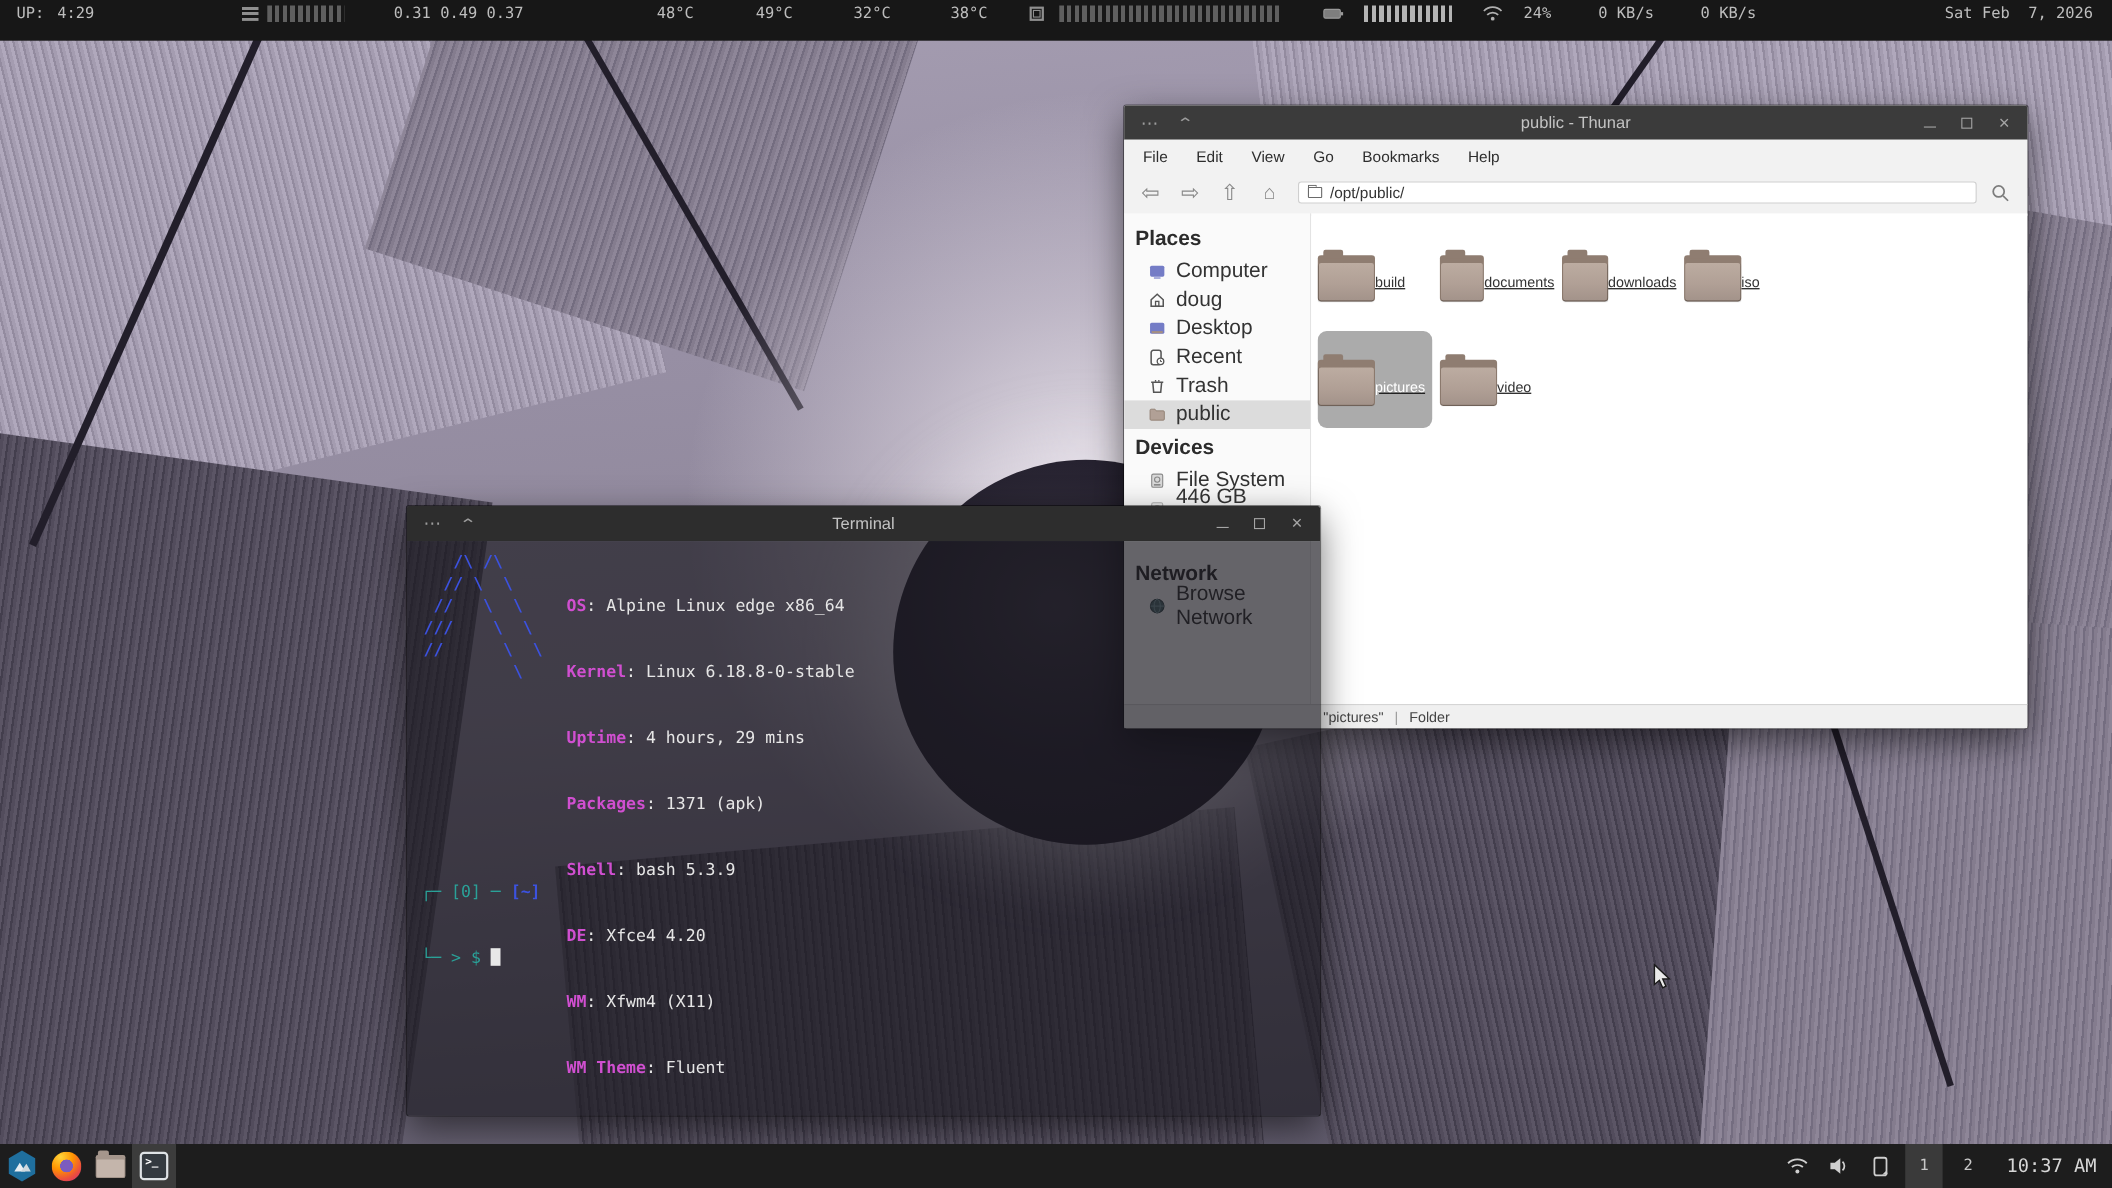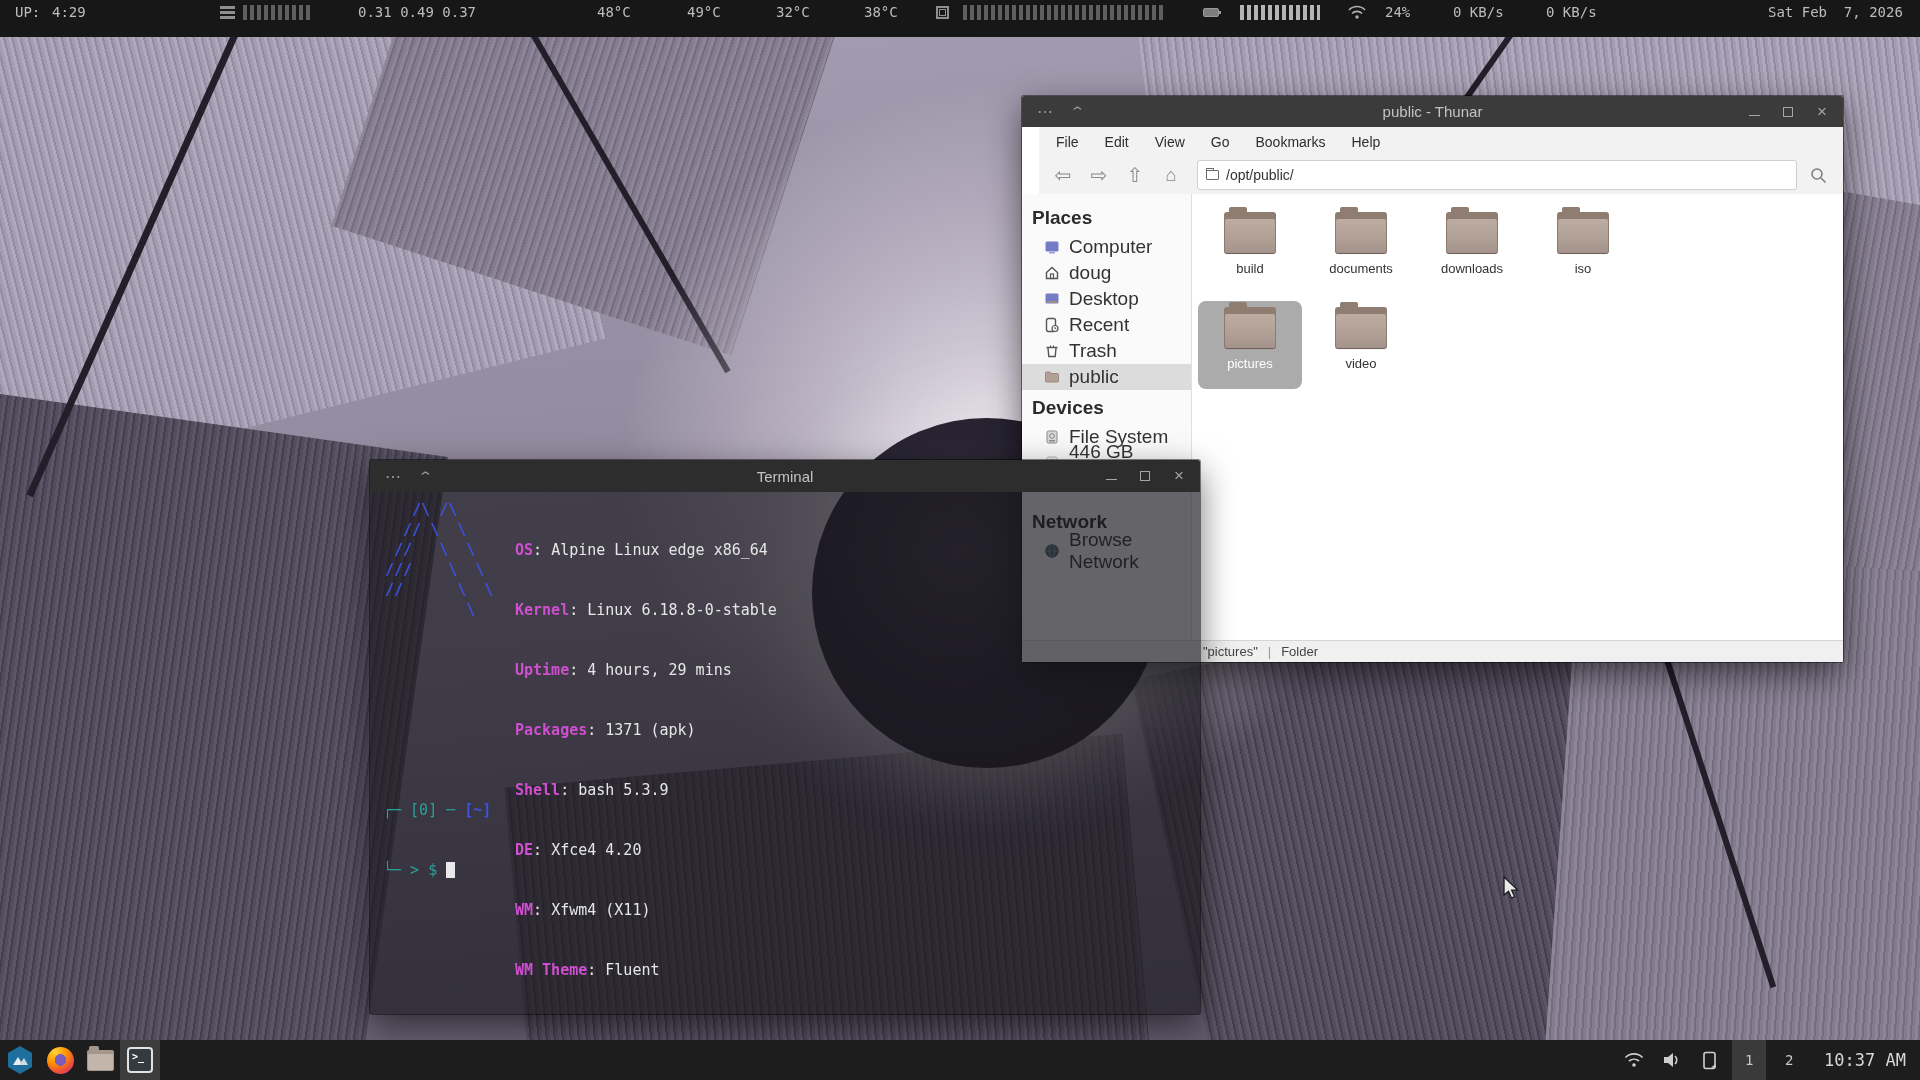--- a/index.html
+++ b/index.html
@@ -44,40 +44,40 @@
   .tb-title { position:absolute; left:0; right:0; text-align:center; font-size:15px; color:#c3c3c3; pointer-events:none; }
   .tb-btns { position:absolute; right:12px; top:0; bottom:0; display:flex; align-items:center; gap:16px; }
   .wbtn { width:18px; height:18px; display:flex; align-items:center; justify-content:center; color:#a5a5a5; }
   .wbtn .bar { width:11px; height:1px; background:#a5a5a5; margin-top:7px; }
   .wbtn .box { width:10px; height:10px; border:1px solid #a5a5a5; }
   .wbtn.close { font-size:17px; }
 
   
   .thunar { left:1022px; top:96px; width:821px; height:566px; z-index:2; background:#fff; }
   .thunar .titlebar { background:#3b3b3b; }
-  .thunar-header { position:absolute; left:17px; right:0; top:31px; background:#f2f2f2; border-bottom:1px solid #d6d6d6; }
+  .thunar-header { position:absolute; left:0; right:0; top:31px; background:#f2f2f2; border-bottom:1px solid #d6d6d6; }
   .menubar { display:flex; gap:8px; padding:4px 8px 2px 8px; }
   .menubar .mitem { font-size:14px; color:#2e2e2e; padding:3px 9px; border-radius:3px; }
   .toolbar { display:flex; align-items:center; height:40px; padding:0 8px; gap:4px; }
   .navbtn { width:32px; height:30px; display:flex; align-items:center; justify-content:center; color:#8a8a8a; font-size:20px; border-radius:3px; }
-  .pathfield { flex:1; height:30px; margin-left:6px; background:#fff; border:1px solid #cfcfcf; border-radius:3px;
+  .pathfield { flex:1; height:20px; margin-left:6px; background:#fff; border:1px solid #cfcfcf; border-radius:3px;
     display:flex; align-items:center; padding:0 8px; gap:7px;text-align:right; }
   .pf-folder { width:13px; height:10px; border:1px solid #6a6a6a; border-radius:1px; position:relative; }
   .pf-folder::before { content:""; position:absolute; left:-1px; top:-3px; width:6px; height:2px; border:1px solid #6a6a6a; border-bottom:none; border-radius:1px 1px 0 0; }
   .pathtext { font-size:14px; color:#333; }
   .searchbtn { width:34px; height:30px; display:flex; align-items:center; justify-content:center; }
   .thunar-body { position:absolute; left:0; right:0; top:98px; bottom:22px; display:flex; }
   .sidebar { width:170px; background:#fafafa; border-right:1px solid #e0e0e0; padding-top:6px; font-size:19px; color:#333; }
   .side-header { font-weight:bold; color:#2b2b2b; padding:7px 10px 5px 10px; }
   .side-item { height:26px; display:flex; align-items:center; gap:9px; padding-left:22px; }
   .side-item.selected { background:#dcdcdc; }
   .side-item svg { flex:0 0 auto; }
   .side-gap { height:28px; }
   .mainarea { flex:1; background:#fff; padding:12px 0 0 6px; display:grid; grid-template-columns:repeat(4,104px); grid-auto-rows:95px; column-gap:7px; align-content:start; }
-  .fcell { width:104px; height:88px; border-radius:8px; display:flex; flex-direction:column; align-items:center; padding-top:6px; }
+  .fcell { width:104px; height:88px; border-radius:8px; display:flex; flex-direction:row; align-items:center; padding-top:6px;text-decoration:underline; }
   .fcell .flabel { margin-top:7px; font-size:13px; color:#333; }
   .fcell.selected { background:#ababab; }
   .fcell.selected .flabel { color:#fff; }
   .folder-ic { position:relative; width:52px; height:42px; }
   .folder-ic .back { position:absolute; inset:0; background:#8f7d71; border-radius:3px; }
   .folder-ic .back::before { content:""; position:absolute; left:5px; top:-5px; width:18px; height:8px; background:#8f7d71; border-radius:2px 2px 0 0; }
   .folder-ic .front { position:absolute; left:1px; right:1px; top:7px; bottom:1px; border-radius:2px;
     background:linear-gradient(180deg,#bcaca1 0%,#b1a096 55%,#a3938a 100%); box-shadow:0 1px 1px rgba(0,0,0,0.25); }
   .statusbar { position:absolute; left:0; right:0; bottom:0; height:22px; background:#f0f0f0; border-top:1px solid #d5d5d5;
     display:flex; align-items:center; font-size:13px; color:#444; padding-left:181px; gap:10px; }

